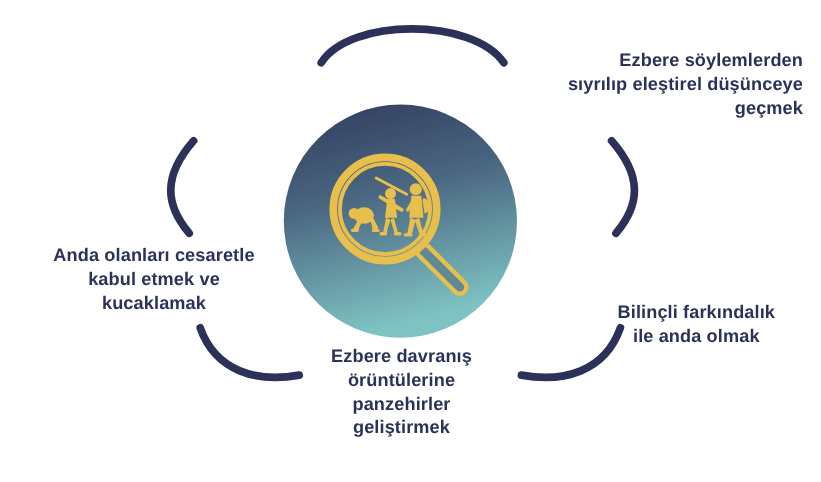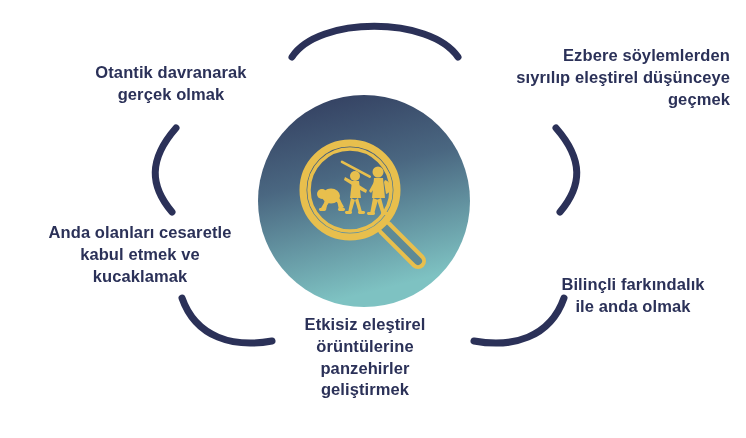--- a/index.html
+++ b/index.html
@@ -110,32 +110,30 @@
           <rect x="367" y="212" width="8" height="3" rx="1.4"></rect>
           <rect x="381" y="212" width="8" height="3" rx="1.4"></rect>
         </g>
       </g>
 
       <circle cx="350" cy="190" r="47" fill="none" stroke="#e8bf4d" stroke-width="7"></circle>
       <circle cx="350" cy="190" r="41" fill="none" stroke="#e8bf4d" stroke-width="3.5"></circle>
     </g>
   </svg>
 
-  <div class="label" id="label-top-left">Otantik davranarak
-gerçek olmak</div>
 
   <div class="label" id="label-top-right">Ezbere söylemlerden
 sıyrılıp eleştirel düşünceye
 geçmek</div>
 
   <div class="label" id="label-mid-left">Anda olanları cesaretle
 kabul etmek ve
 kucaklamak</div>
 
   <div class="label" id="label-mid-right">Bilinçli farkındalık
 ile anda olmak</div>
 
-  <div class="label" id="label-bottom">Etkisiz eleştirel
+  <div class="label" id="label-bottom">Ezbere davranış
 örüntülerine
 panzehirler
 geliştirmek</div>
 
 </div>
 
 </body></html>

